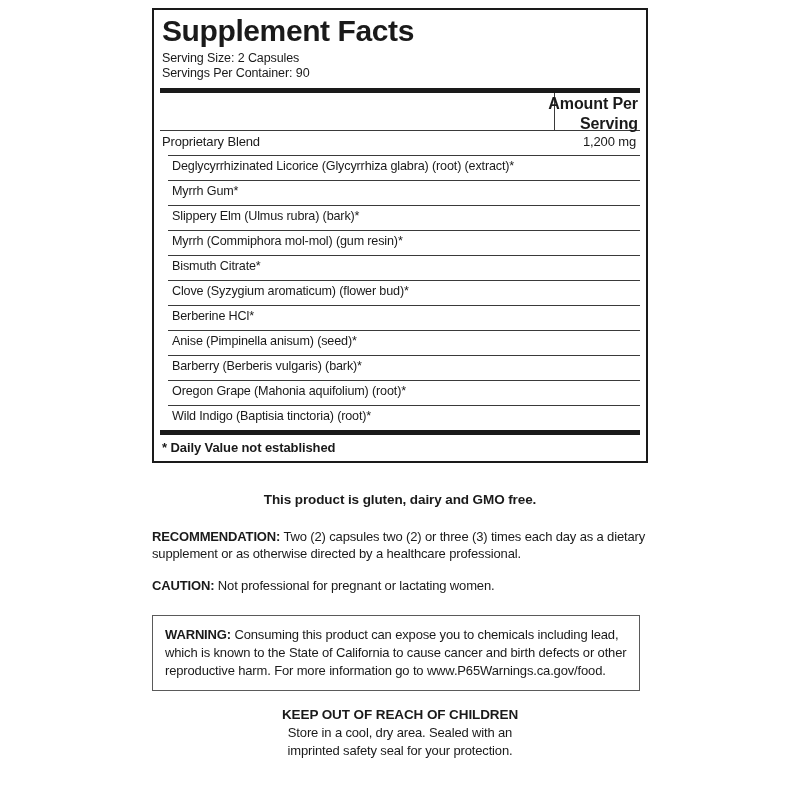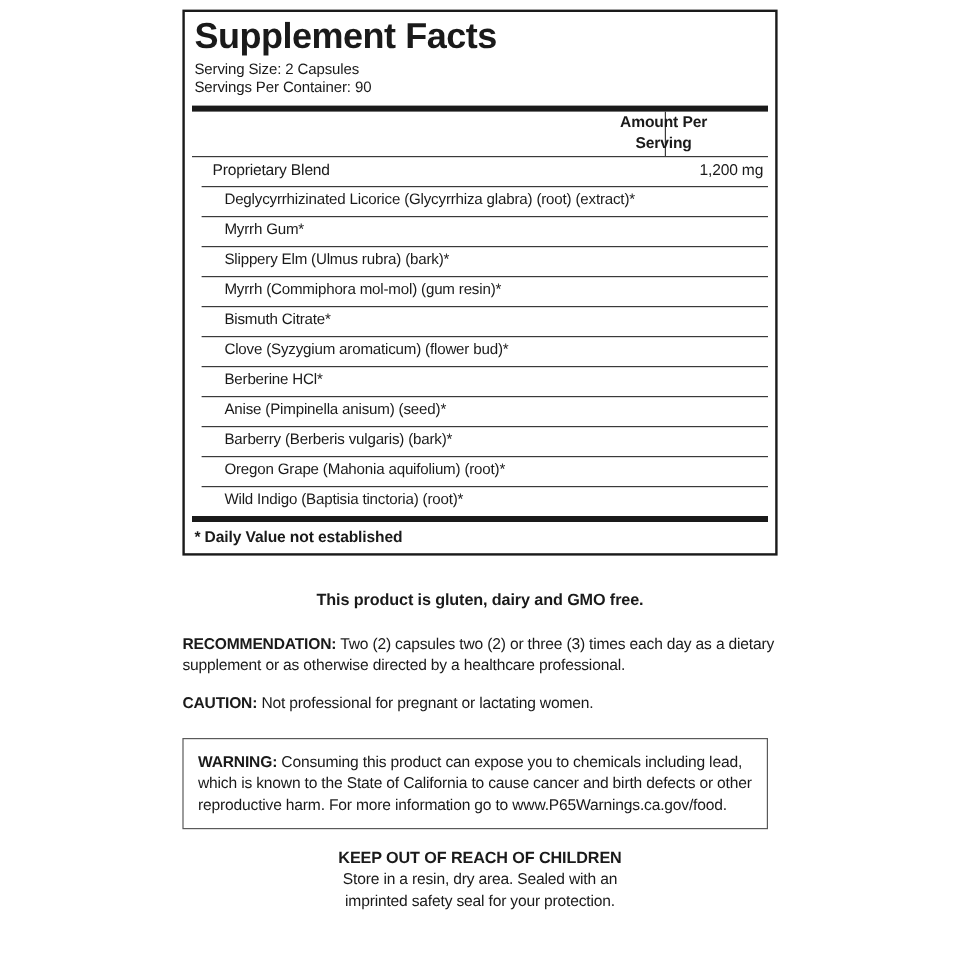--- a/index.html
+++ b/index.html
@@ -70,42 +70,41 @@
     top: 0;
     bottom: 0;
     width: 1px;
     background: #3a3a3a;
   }
   .sf-amt-head .amt-label {
     position: absolute;
     right: 2px;
     top: 1px;
     width: 170px;
-    text-align: center;
-    font-size: 13px;
+    text-align: right;
+    font-size: 16px;
     font-weight: bold;
     line-height: 1.25;
     letter-spacing: -0.1px;
   }
 
   
   .sf-row {
     position: relative;
     display: flex;
     align-items: baseline;
     justify-content: space-between;
     font-size: 13px;
     line-height: 1.0;
     padding: 4px 2px 4px 2px;
     min-height: 16px;
   }
   .sf-row .nm {
     white-space: nowrap;
     letter-spacing: -0.15px;
-    margin-left: 15px;
   }
   .sf-row .amt {
     white-space: nowrap;
     letter-spacing: -0.15px;
     padding-right: 2px;
   }
   .sf-row.sub {
     padding-left: 12px;
   }
   .sf-row.sub .nm {
@@ -285,20 +284,20 @@
     <div class="gap-20"></div>
 
     <div class="warn-box">
       <b class="lbl">WARNING:</b><span> Consuming this product can expose you to chemicals including lead, which is known to the State of California to cause cancer and birth defects or other reproductive harm. For more information go to www.P65Warnings.ca.gov/food.</span>
     </div>
 
     <div class="gap-16"></div>
 
     <div class="footer">
       <div class="foot-head">KEEP OUT OF REACH OF CHILDREN</div>
-      <div class="foot-line">Store in a resin, dry area. Sealed with an</div>
+      <div class="foot-line">Store in a cool, dry area. Sealed with an</div>
       <div class="foot-line">imprinted safety seal for your protection.</div>
       <div class="gap-24"></div>
 
     </div>
 
   </div>
 </div>
 
 </body></html>

